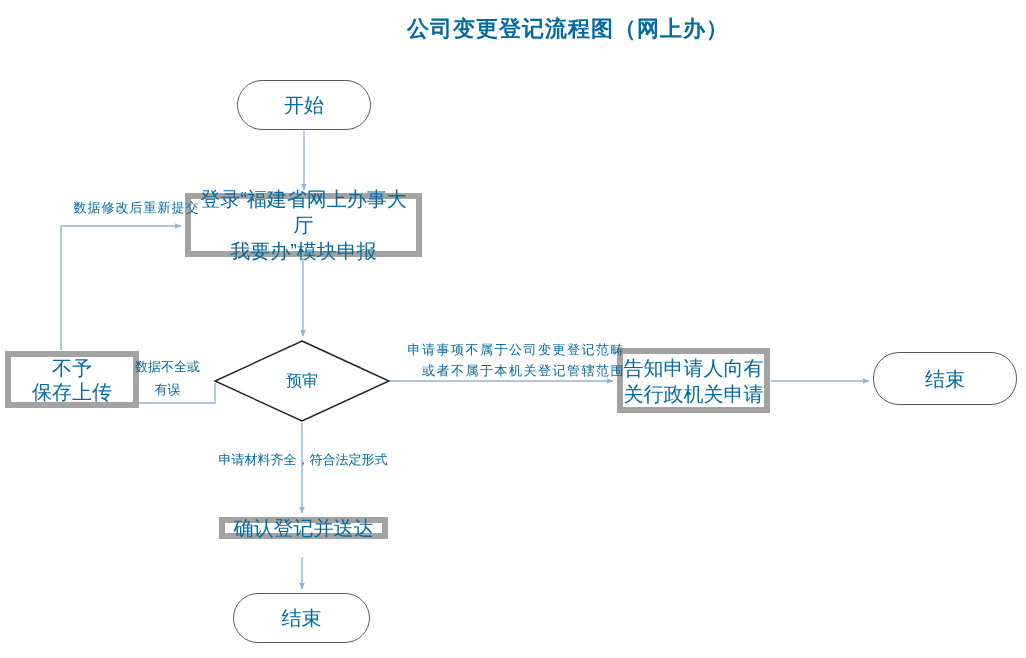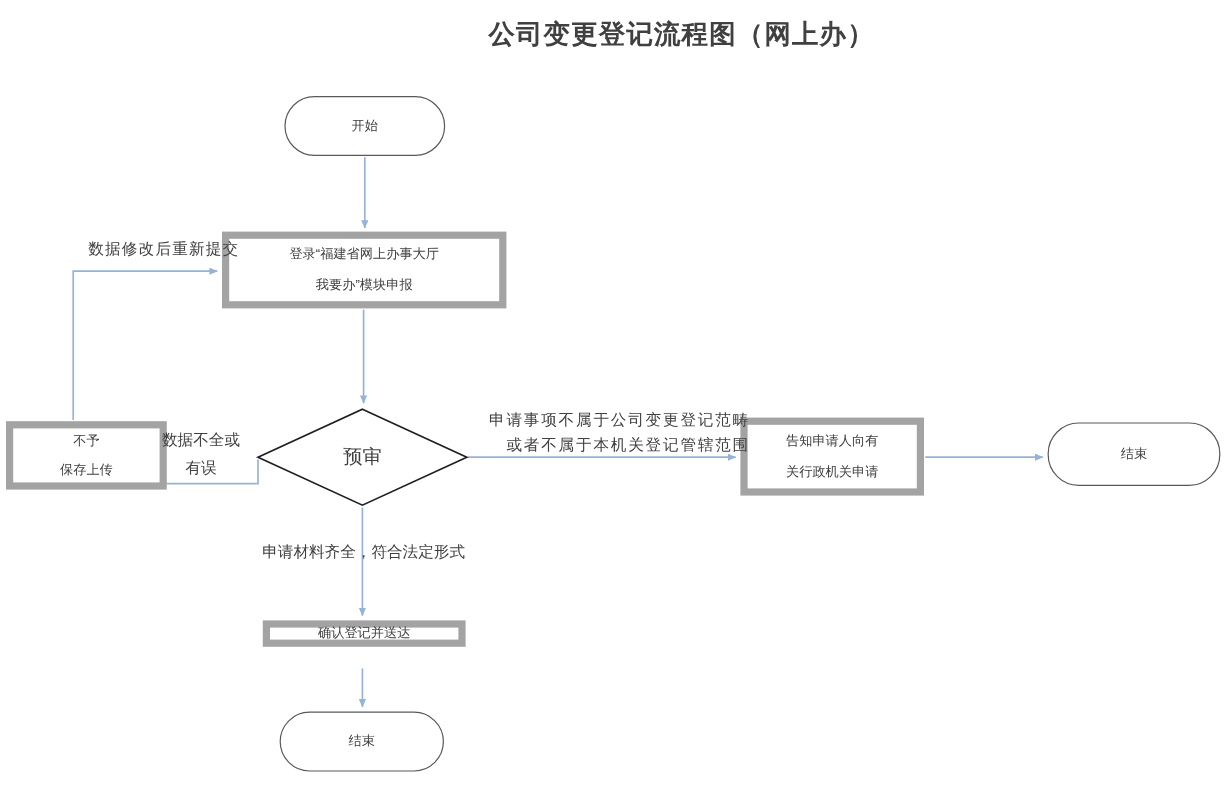--- a/index.html
+++ b/index.html
@@ -2,21 +2,21 @@
 <html><head>
 <meta charset="utf-8">
 <style>
   html, body { margin: 0; padding: 0; background: #ffffff; }
   .canvas {
     position: relative;
     width: 1026px;
     height: 658px;
     background: #ffffff;
     font-family: "Liberation Sans", sans-serif;
-    color: #404040;
+    color: #0369a1;
     overflow: hidden;
   }
   .title {
     position: absolute;
     left: 340px;
     top: 14px;
     width: 456px;
     text-align: center;
     font-family: "Liberation Serif", serif;
     font-weight: bold;
@@ -30,21 +30,21 @@
   }
   .node {
     position: absolute;
     display: flex;
     align-items: center;
     justify-content: center;
     text-align: center;
     background: #ffffff;
     box-sizing: border-box;
     white-space: pre-line;
-    font-size: 11px;
+    font-size: 20px;
     line-height: 26px;
   }
   .stadium {
     border: 1.5px solid #595959;
     border-radius: 26px;
   }
   .rect {
     border: 6px solid #a3a3a3;
   }
   .diamond-label {

